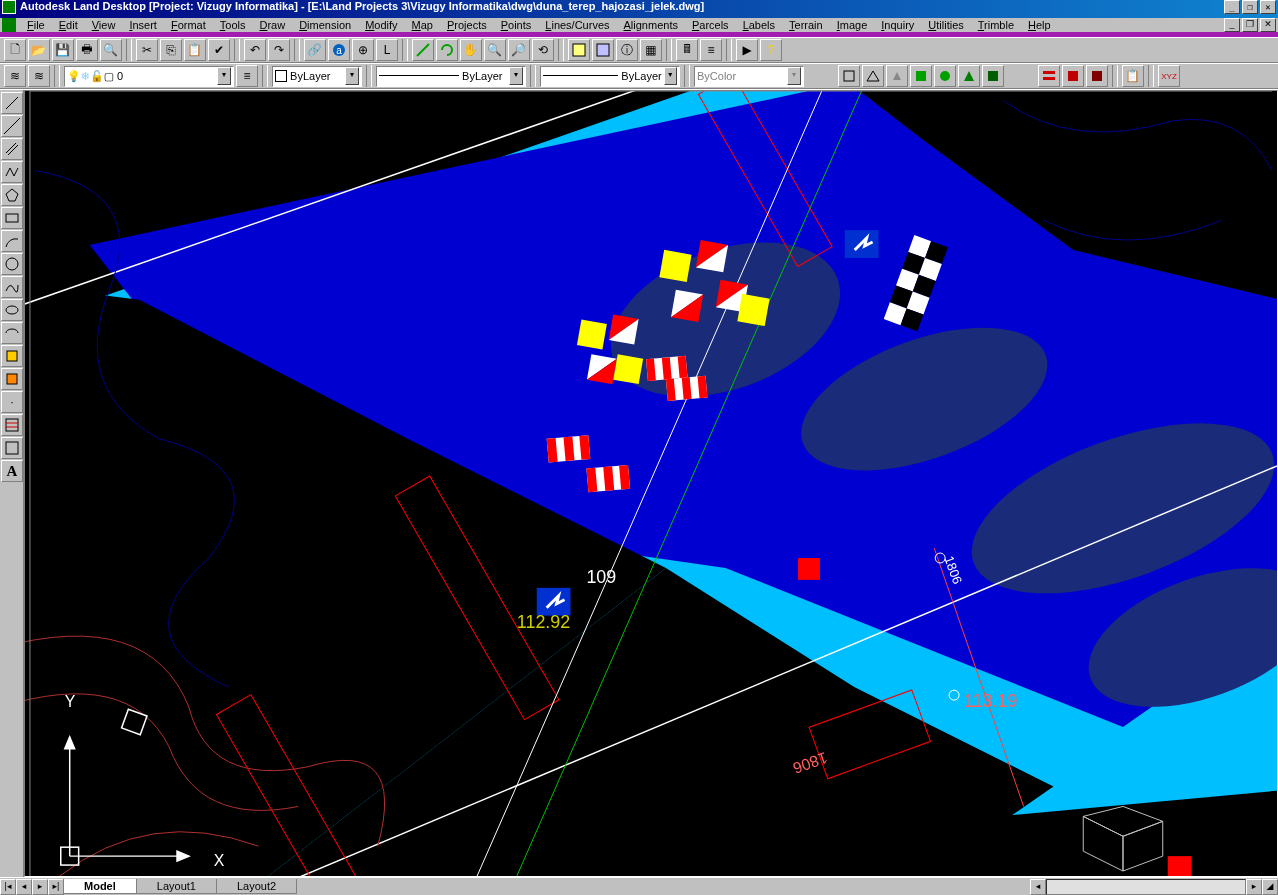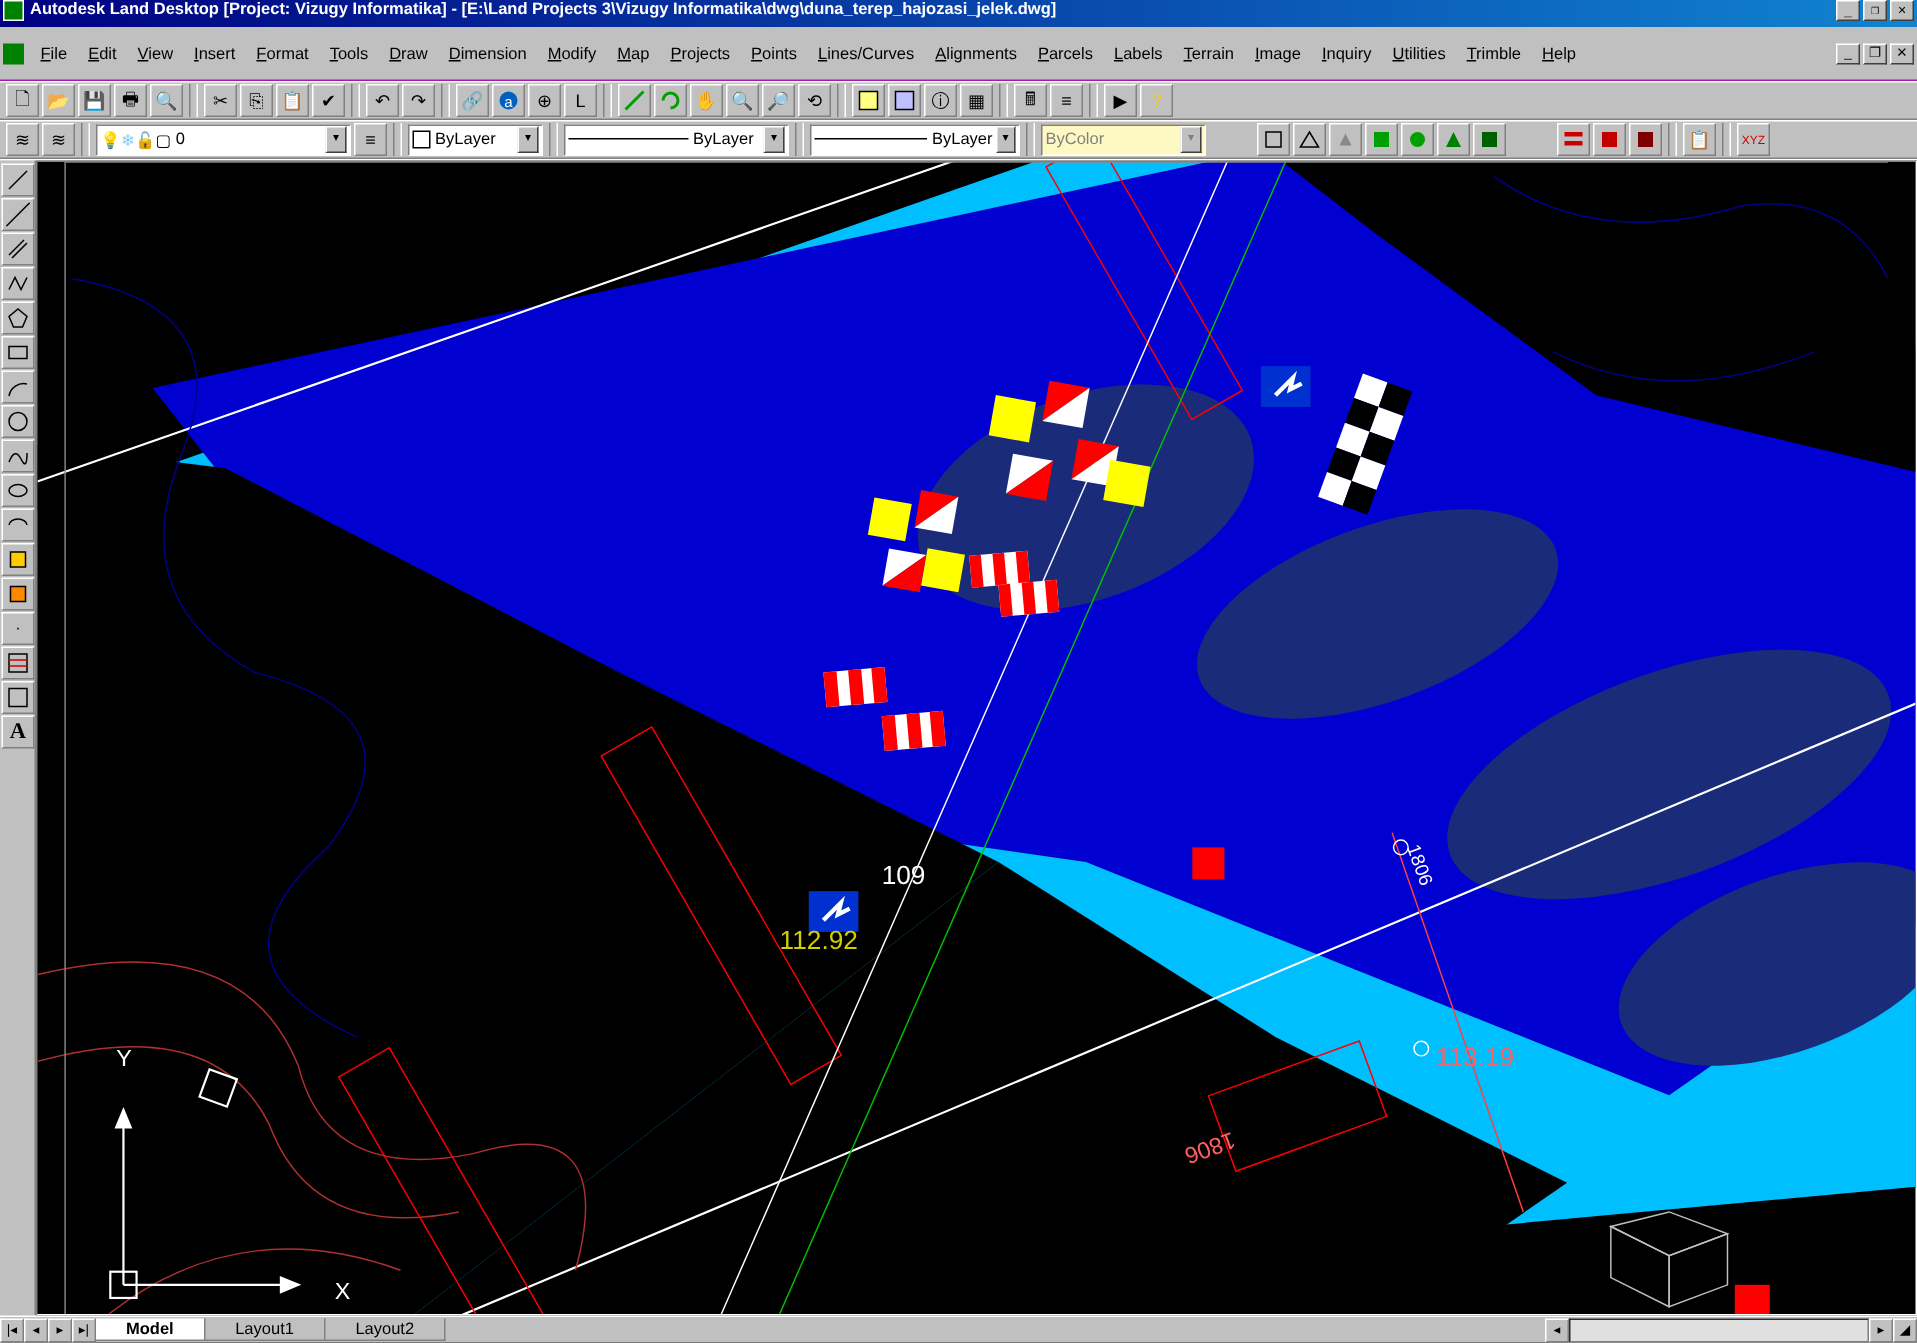--- a/index.html
+++ b/index.html
@@ -2,21 +2,21 @@
 <html><head>
 <meta charset="utf-8">
 <style>
 * { margin: 0; padding: 0; box-sizing: border-box; }
 body { width: 1278px; height: 895px; font-family: "MS Sans Serif", Tahoma, sans-serif; font-size: 11px; background: #c0c0c0; overflow: hidden; display: flex; flex-direction: column; }
 .titlebar { background: linear-gradient(to right, #000080, #1084d0); color: #fff; height: 18px; display: flex; align-items: flex-start; padding: 0 2px; }
 .titlebar .app-icon { width: 14px; height: 14px; background: #008000; margin-right: 4px; border: 1px solid #fff; }
 .titlebar .title-text { font-weight: bold; font-size: 11px; flex: 1; white-space: nowrap; overflow: hidden; }
 .titlebar .win-btns { display: flex; gap: 2px; }
 .titlebar .win-btn { width: 16px; height: 14px; background: #c0c0c0; border: 1px solid; border-color: #fff #404040 #404040 #fff; font-family: Marlett, monospace; font-size: 9px; text-align: center; line-height: 12px; color: #000; cursor: default; }
-.menubar { background: #c0c0c0; height: 36px; display: flex; align-items: center; padding: 0 2px; border-bottom: 1px solid #a21caf; }
+.menubar { background: #c0c0c0; height: 19px; display: flex; align-items: center; padding: 0 2px; border-bottom: 5px solid #a21caf; }
 .menubar .doc-icon { width: 14px; height: 14px; display: inline-flex; align-items: center; justify-content: center; background: #008000; margin-right: 4px; }
 .menubar .menu-item { padding: 2px 7px; cursor: default; }
 .menubar .doc-btns { margin-left: auto; display: flex; gap: 2px; }
 .menubar .doc-btn { width: 16px; height: 14px; background: #c0c0c0; border: 1px solid; border-color: #fff #404040 #404040 #fff; font-size: 9px; text-align: center; line-height: 11px; }
 .toolbar-row { background: #c0c0c0; height: 26px; display: flex; align-items: center; padding: 2px 4px; gap: 2px; border-top: 1px solid #fff; border-bottom: 1px solid #808080; }
 .tb-btn { width: 22px; height: 22px; border: 1px solid; border-color: #fff #808080 #808080 #fff; background: #c0c0c0; display: flex; align-items: center; justify-content: center; font-size: 12px; cursor: default; }
 .tb-sep { width: 6px; height: 22px; border-left: 1px solid #808080; border-right: 1px solid #fff; margin: 0 2px; }
 .tb-combo { height: 21px; border: 1px solid; border-color: #808080 #fff #fff #808080; background: #fff; display: flex; align-items: center; padding: 0 2px; font-size: 11px; }
 .tb-combo .dd { width: 14px; height: 18px; background: #c0c0c0; border: 1px solid; border-color: #fff #404040 #404040 #fff; margin-left: 2px; text-align: center; font-size: 8px; line-height: 14px; }
 .workspace { flex: 1; display: flex; background: #c0c0c0; border-top: 1px solid #fff; overflow: hidden; }
@@ -138,21 +138,21 @@
     <span>ByLayer</span>
     <span style="flex:1"></span><span class="dd">▾</span>
   </div>
   <div class="tb-sep"></div>
   <div class="tb-combo" style="width:140px">
     <span class="line-prev"></span>&nbsp;
     <span>ByLayer</span>
     <span style="flex:1"></span><span class="dd">▾</span>
   </div>
   <div class="tb-sep"></div>
-  <div class="tb-combo" style="width:110px;background:#fef9c3;color:#808080">
+  <div class="tb-combo" style="width:110px;background:#ffffff;color:#808080">
     <span>ByColor</span>
     <span style="flex:1"></span>
       <span class="dd">▾</span>
   </div>
 
   <div style="width:30px"></div>
 
   <div class="tb-btn">
       <svg class="icon">
         <rect x="3" y="3" width="10" height="10" fill="none" stroke="#000"></rect>

